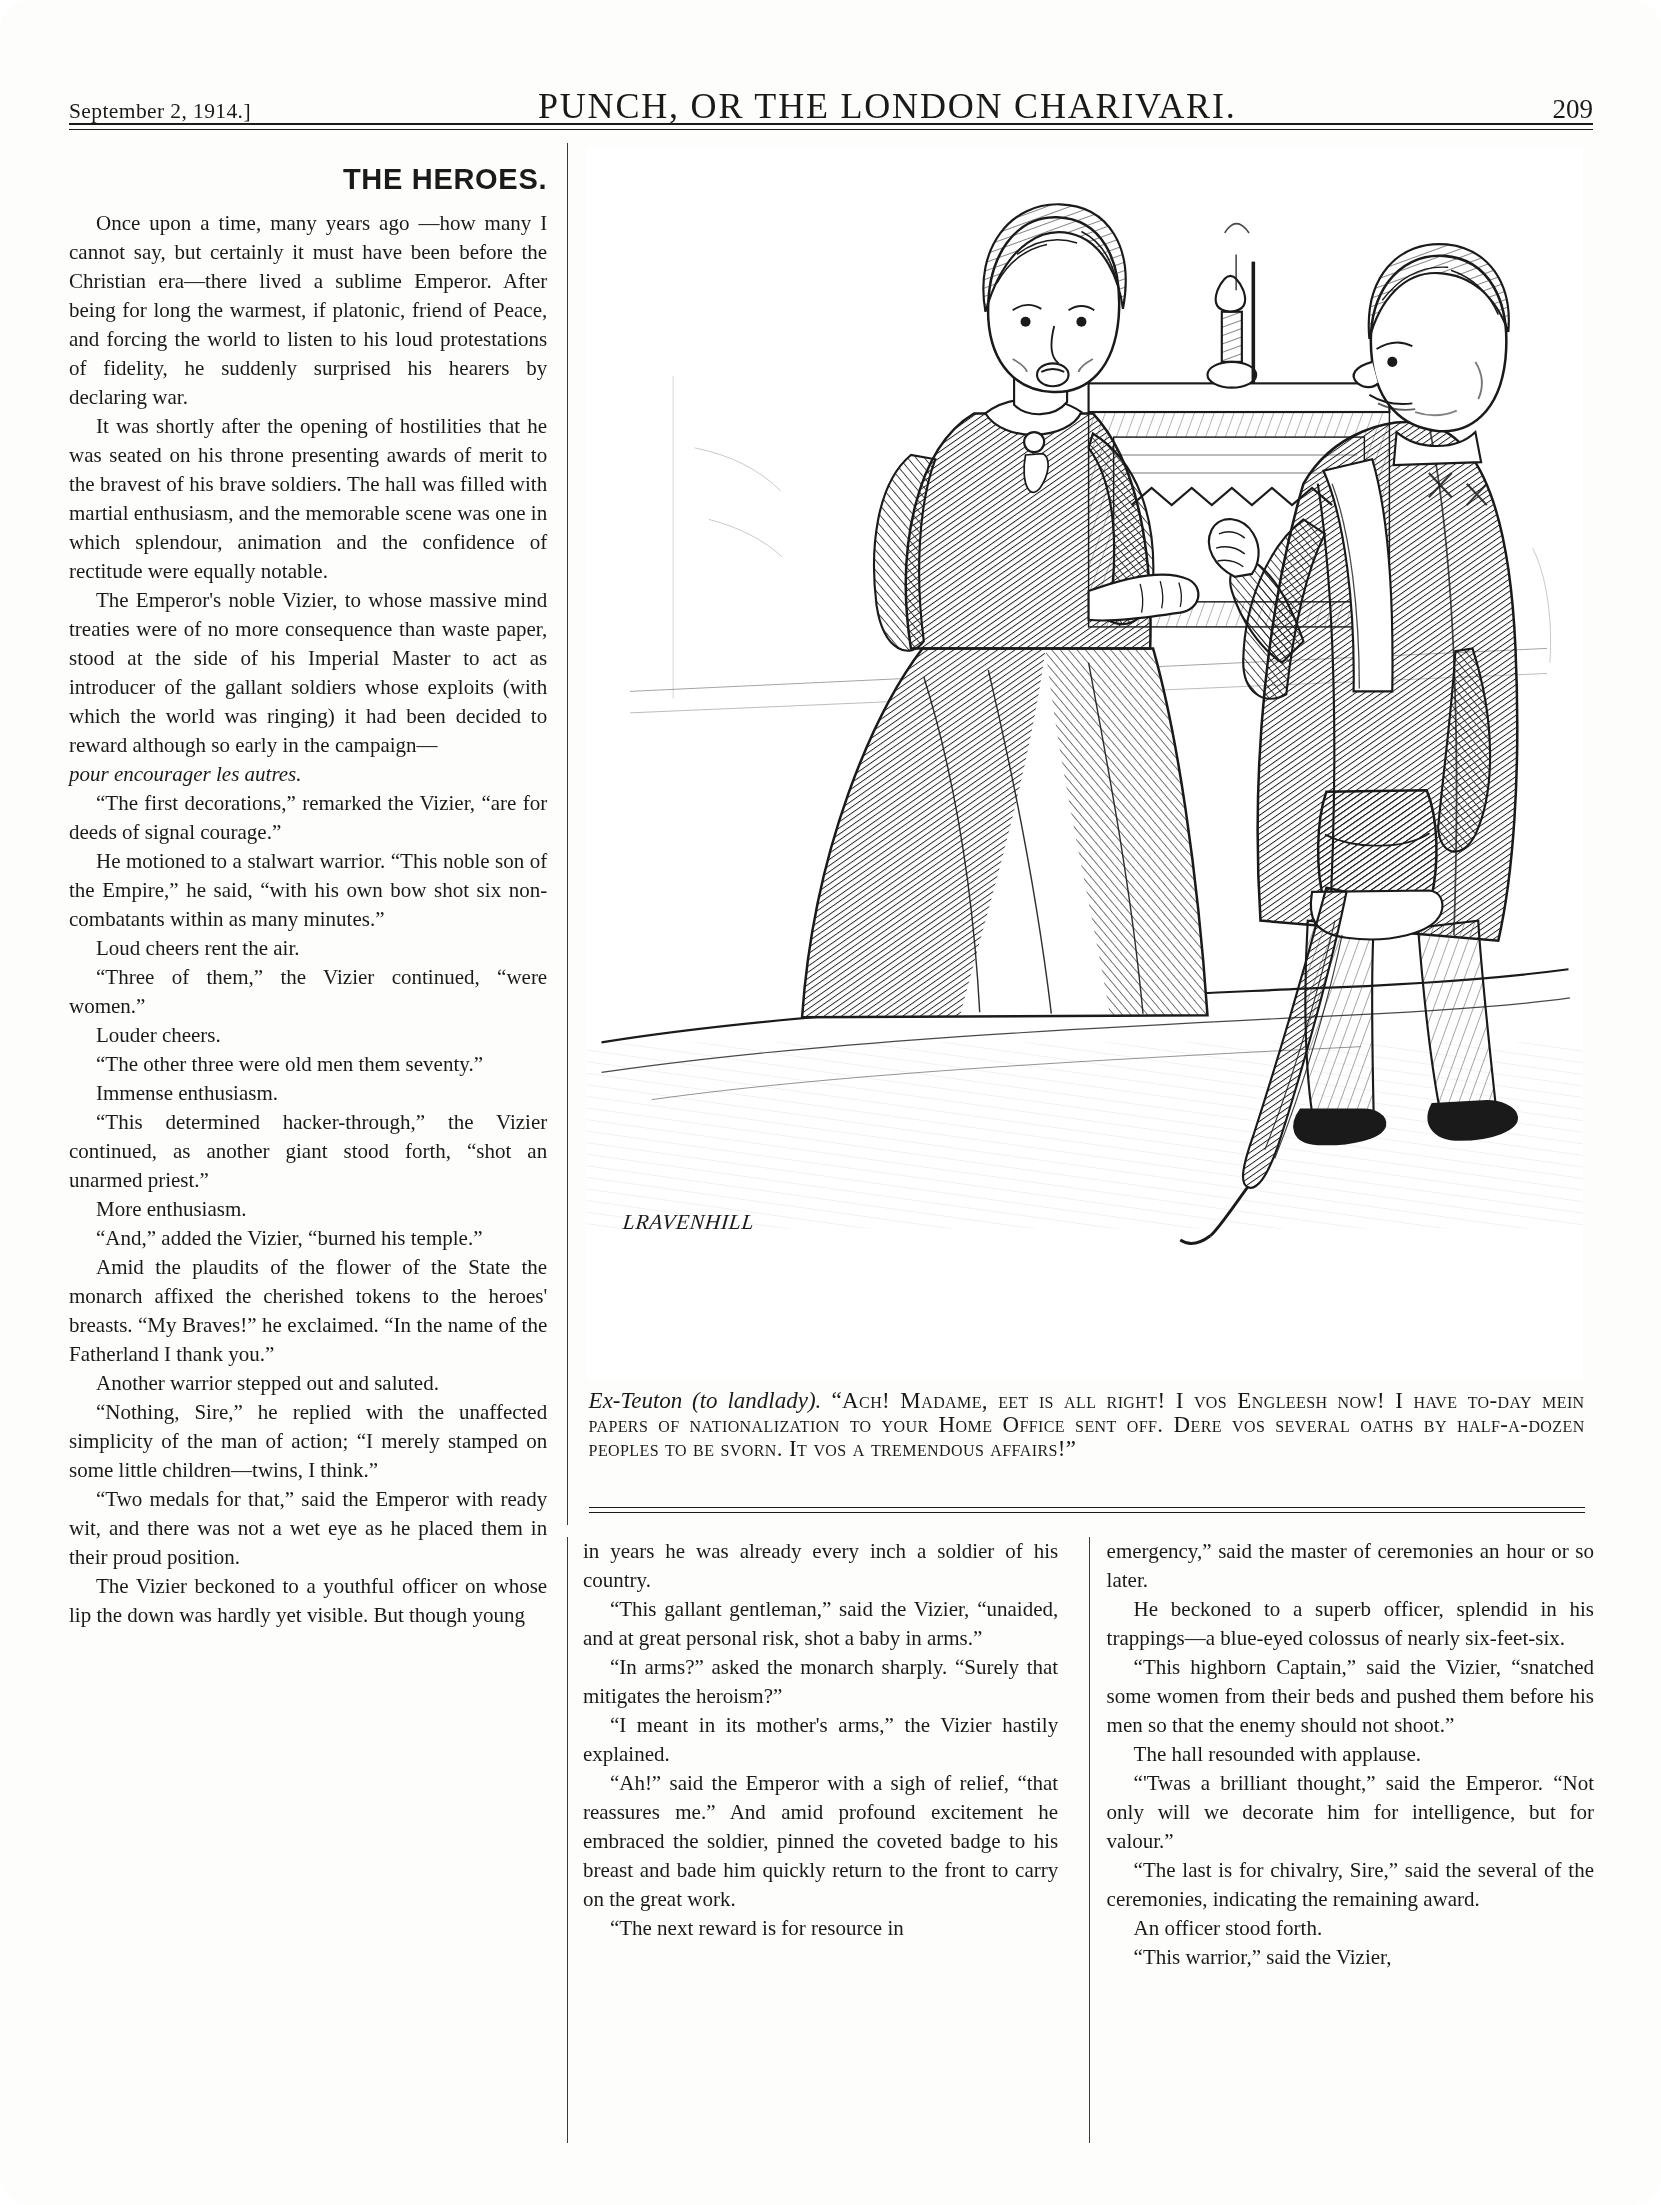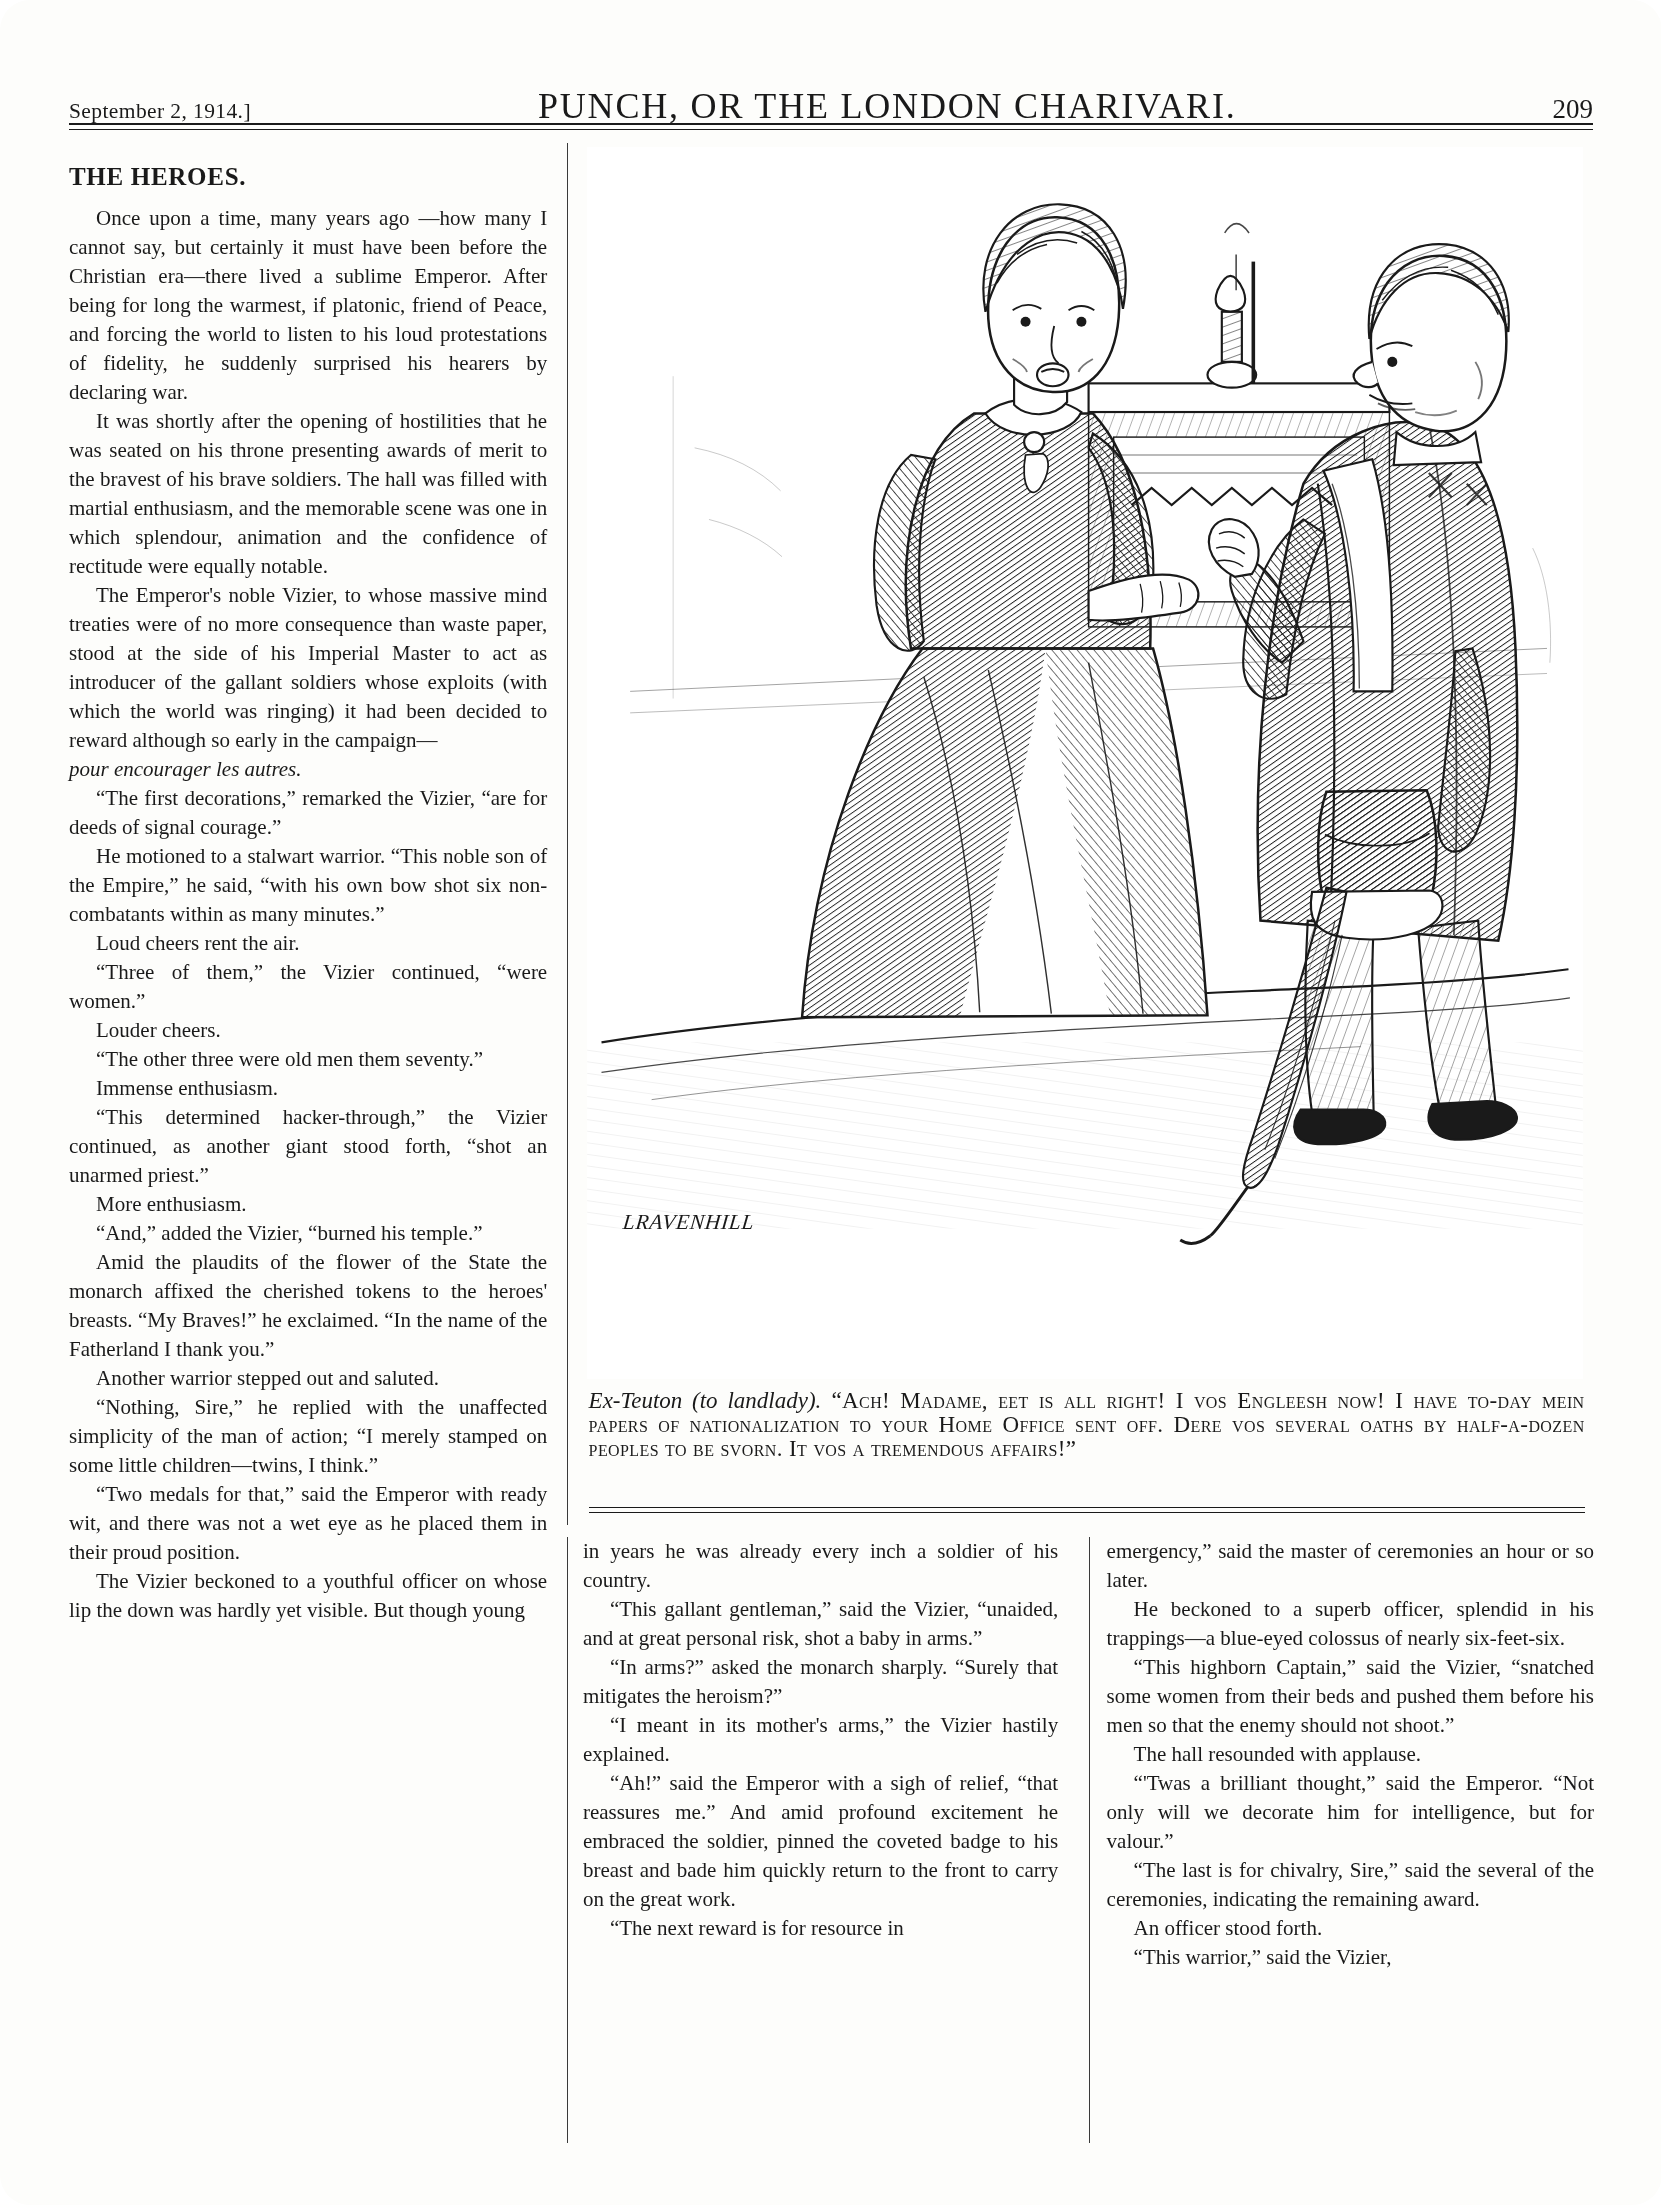--- a/index.html
+++ b/index.html
@@ -82,26 +82,26 @@
   
   .col-left {
     position: absolute;
     left: 0;
     top: 10px;
     width: 494px;
     padding-right: 15.8px;
     box-sizing: border-box;
   }
   .story-title {
-    text-align: left;
-    font-size: 25px;
+    text-align: right;
+    font-size: 29px;
     font-weight: bold;
     letter-spacing: 0.7px;
     margin: 10px 0 13px 0;
-    font-family: Liberation Serif, serif;
+    font-family: Liberation Sans, sans-serif;
   }
   p.body {
     margin: 0;
     font-size: 21px;
     line-height: 29px;
     text-align: justify;
     text-indent: 27px;
     hyphens: auto;
     font-family: "Liberation Serif", serif;
   }

